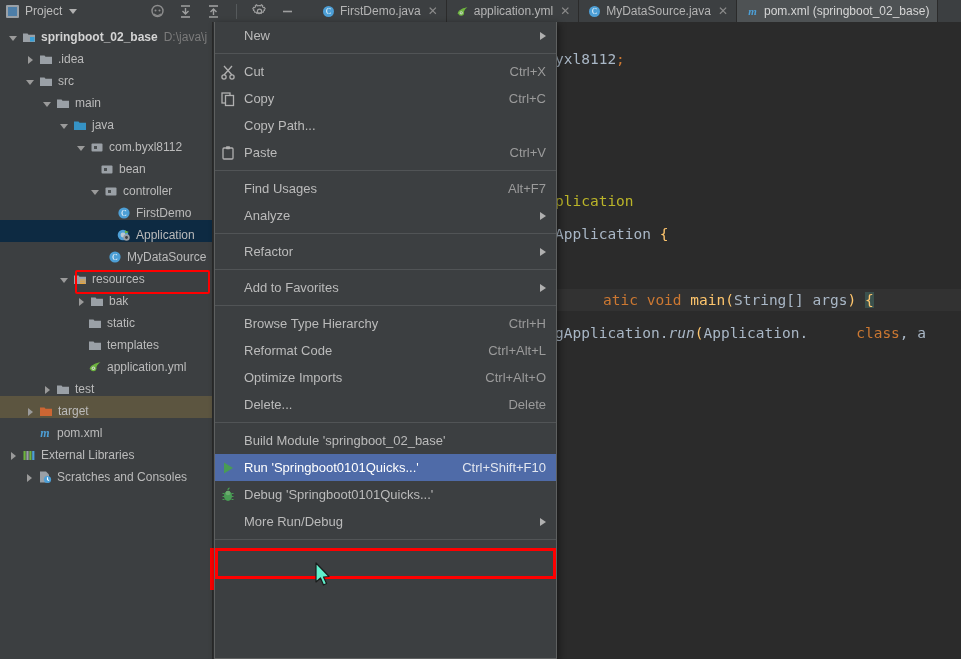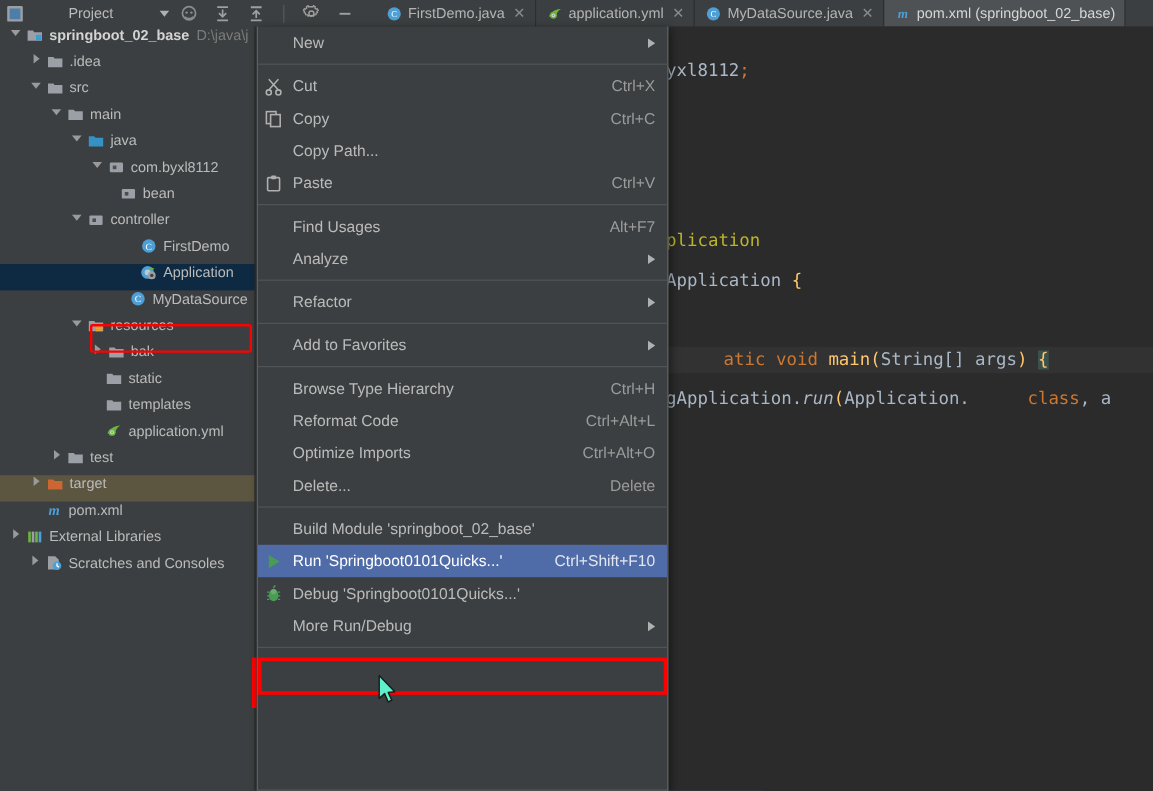--- a/index.html
+++ b/index.html
@@ -15,21 +15,21 @@
   #app { position: relative; width: 961px; height: 659px; }
 
   
   .topbar {
     position: absolute; top: 0; left: 0; width: 961px; height: 22px;
     background: #3c3f41;
   }
   .proj-header {
     position: absolute; top: 0; left: 0; width: 213px; height: 22px;
     background: #3c3f41;
-    display: flex; align-items: center; gap: 32px;
+    display: flex; align-items: center;
   }
   .proj-icon {
     width: 13px; height: 13px; margin-left: 6px;
     border: 2px solid #9aa0a6; background: #4d7ea8; border-radius: 1px;
   }
   .proj-label {
     margin-left: 6px; font-size: 12px; color: #bbbbbb;
   }
   .proj-caret {
     margin-left: 7px; width: 0; height: 0;
@@ -61,21 +61,21 @@
   .tab.active { background: #4e5254; color: #d6d6d6; }
   .tab-close { color: #8b8b8b; font-size: 12px; margin-left: 2px; }
   .ficon { width: 13px; height: 13px; flex: 0 0 13px; }
 
   
   .sidebar {
     position: absolute; top: 22px; left: 0; width: 213px; height: 637px;
     background: #3c3f41; overflow: hidden;
   }
   .row {
-    display: flex; align-items: flex-start; height: 22px;
+    display: flex; align-items: flex-end; height: 22px;
     font-size: 12px; color: #bbbbbb; white-space: nowrap;
     position: relative;
   }
   .row.selected { background: #0d2a42; }
   .row.target-hl { background: #5c5540; }
   .twisty {
     width: 11px; height: 11px; flex: 0 0 11px; position: relative;
     margin-right: 3px;
   }
   .twisty.down::before {
@@ -360,21 +360,21 @@
     <div class="row" style="padding-left:100px">
       <span class="node-icon">
         <svg width="14" height="14" viewBox="0 0 14 14">
           <rect x="1.5" y="3.5" width="11" height="8" rx="1" fill="#9aa0a6"></rect>
           <rect x="4" y="6" width="3" height="3" fill="#4b4f51"></rect>
         </svg>
       </span>
       <span class="node-label">bean</span>
     </div>
 
-    <div class="row" style="padding-left:59px">
+    <div class="row" style="padding-left:90px">
       <span class="twisty down"></span>
       <span class="node-icon">
         <svg width="14" height="14" viewBox="0 0 14 14">
           <rect x="1.5" y="3.5" width="11" height="8" rx="1" fill="#9aa0a6"></rect>
           <rect x="4" y="6" width="3" height="3" fill="#4b4f51"></rect>
         </svg>
       </span>
       <span class="node-label">controller</span>
     </div>
 

